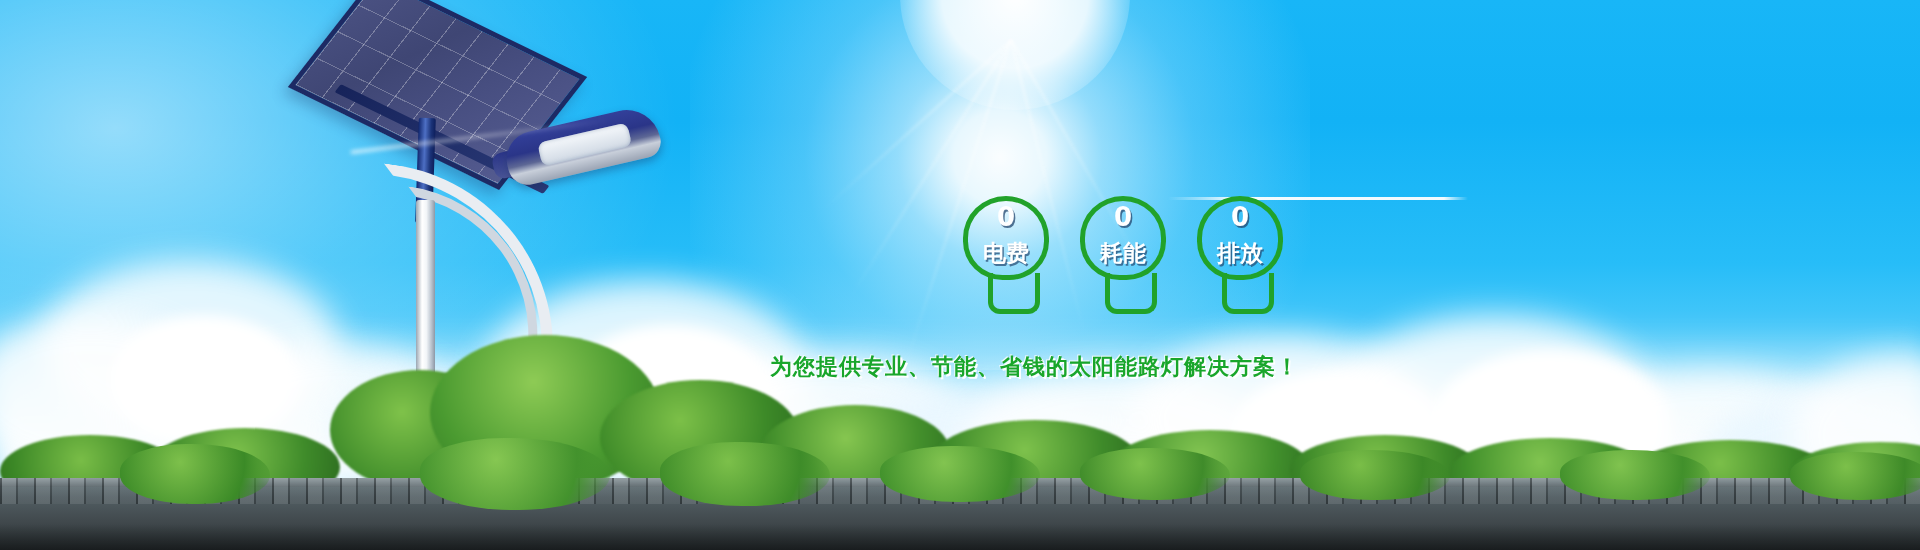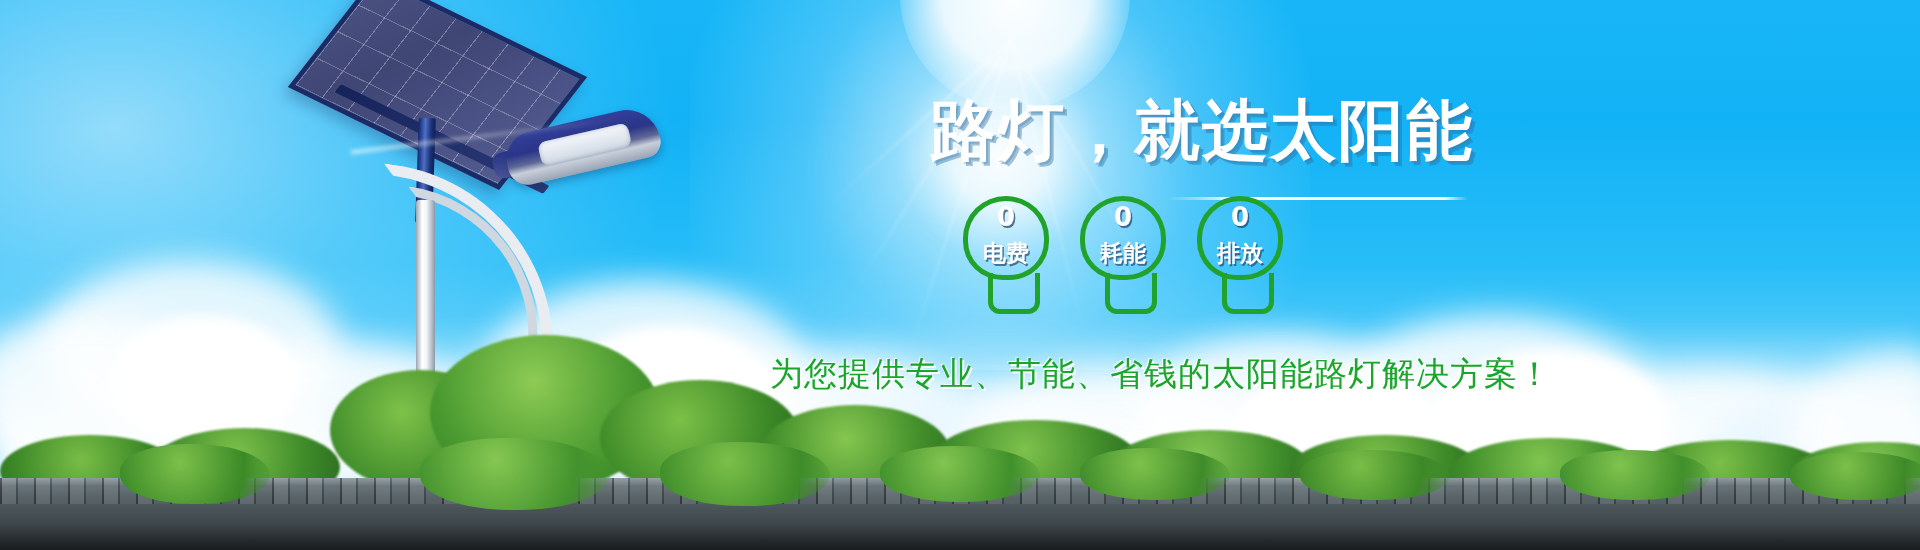--- a/index.html
+++ b/index.html
@@ -131,21 +131,21 @@
   }
   .badge .bw{
     position:absolute;left:0;right:0;top:44px;text-align:center;
     font-size:23px;font-weight:bold;color:#ffffff;line-height:1.18;
     text-shadow:1.5px 1.5px 0 rgba(35,70,110,.7);
   }
   .badge.noz .bw{top:20px;}
 
   .tagline{
     position:absolute;left:770px;top:352px;
-    font-size:33px;font-weight:normal;color:#19a62b;letter-spacing:1px;white-space:nowrap;
+    font-size:22px;font-weight:bold;color:#19a62b;letter-spacing:1px;white-space:nowrap;
     text-shadow:2px 2px 0 rgba(255,255,255,.95), -1px -1px 0 rgba(255,255,255,.8);
   }
 
   
   .treeline{position:absolute;left:0;right:0;bottom:60px;height:180px;}
   .tree{position:absolute;border-radius:50%;filter:blur(1px);}
   .wall{
     position:absolute;left:0;right:0;bottom:0;height:72px;
     background:linear-gradient(180deg,#6d7a7f 0%,#525e63 26%,#41494d 60%,#2d3437 100%);
   }
@@ -245,21 +245,20 @@
     <div class="ivy" style="position:absolute;left:120px; bottom:46px;width:150px;height:60px;background:radial-gradient(circle at 40% 30%, #7dc04b, #3b8a27 65%, rgba(40,100,30,0));"></div>
     <div class="ivy" style="position:absolute;left:420px; bottom:40px;width:190px;height:72px;background:radial-gradient(circle at 40% 30%, #86c752, #43922d 65%, rgba(40,100,30,0));"></div>
     <div class="ivy" style="position:absolute;left:660px; bottom:44px;width:170px;height:64px;background:radial-gradient(circle at 40% 30%, #7cc04a, #3e8c29 65%, rgba(40,100,30,0));"></div>
     <div class="ivy" style="position:absolute;left:880px; bottom:48px;width:160px;height:56px;background:radial-gradient(circle at 40% 30%, #82c450, #40902b 65%, rgba(40,100,30,0));"></div>
     <div class="ivy" style="position:absolute;left:1080px;bottom:50px;width:150px;height:52px;background:radial-gradient(circle at 40% 30%, #7ec24c, #3f8b2a 65%, rgba(40,100,30,0));"></div>
     <div class="ivy" style="position:absolute;left:1300px;bottom:50px;width:150px;height:50px;background:radial-gradient(circle at 40% 30%, #7abe48, #3c8827 65%, rgba(40,100,30,0));"></div>
     <div class="ivy" style="position:absolute;left:1560px;bottom:50px;width:150px;height:50px;background:radial-gradient(circle at 40% 30%, #80c34f, #41902b 65%, rgba(40,100,30,0));"></div>
     <div class="ivy" style="position:absolute;left:1790px;bottom:50px;width:140px;height:48px;background:radial-gradient(circle at 40% 30%, #7cc04a, #3e8a28 65%, rgba(40,100,30,0));"></div>
   </div>
 
-  <div class="headline">路灯，就选太阳能</div>
   <div class="divider"></div>
 
   <div class="badges">
     <div class="badge" style="left:0px;">
       <div class="bulb"></div>
       <div class="zero">0</div>
       <div class="bw">电费</div>
     </div>
     <div class="badge" style="left:117px;">
       <div class="bulb"></div>

